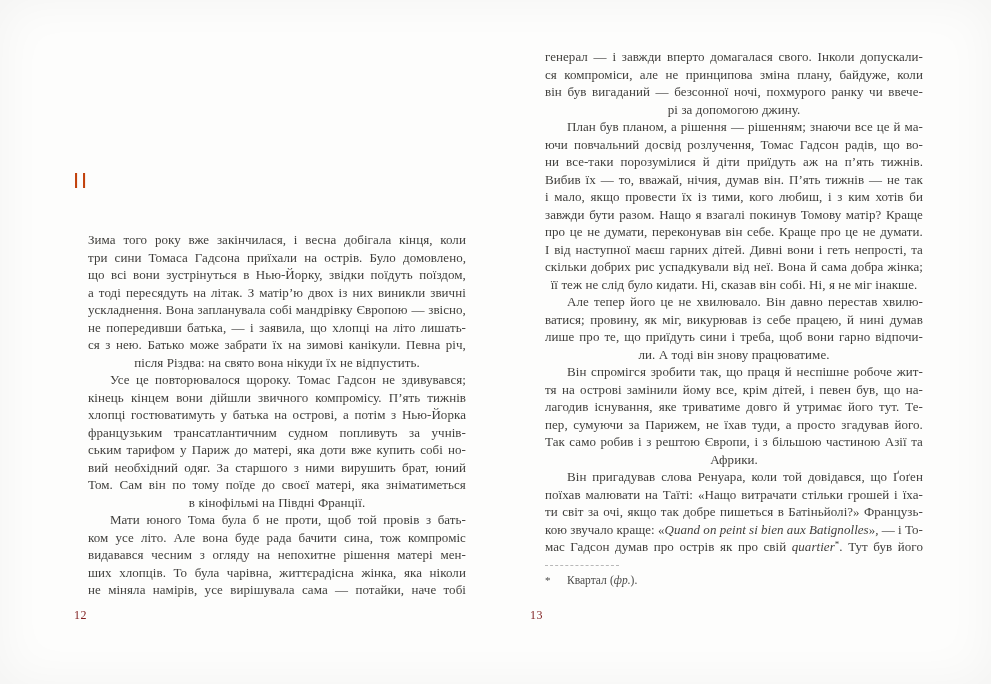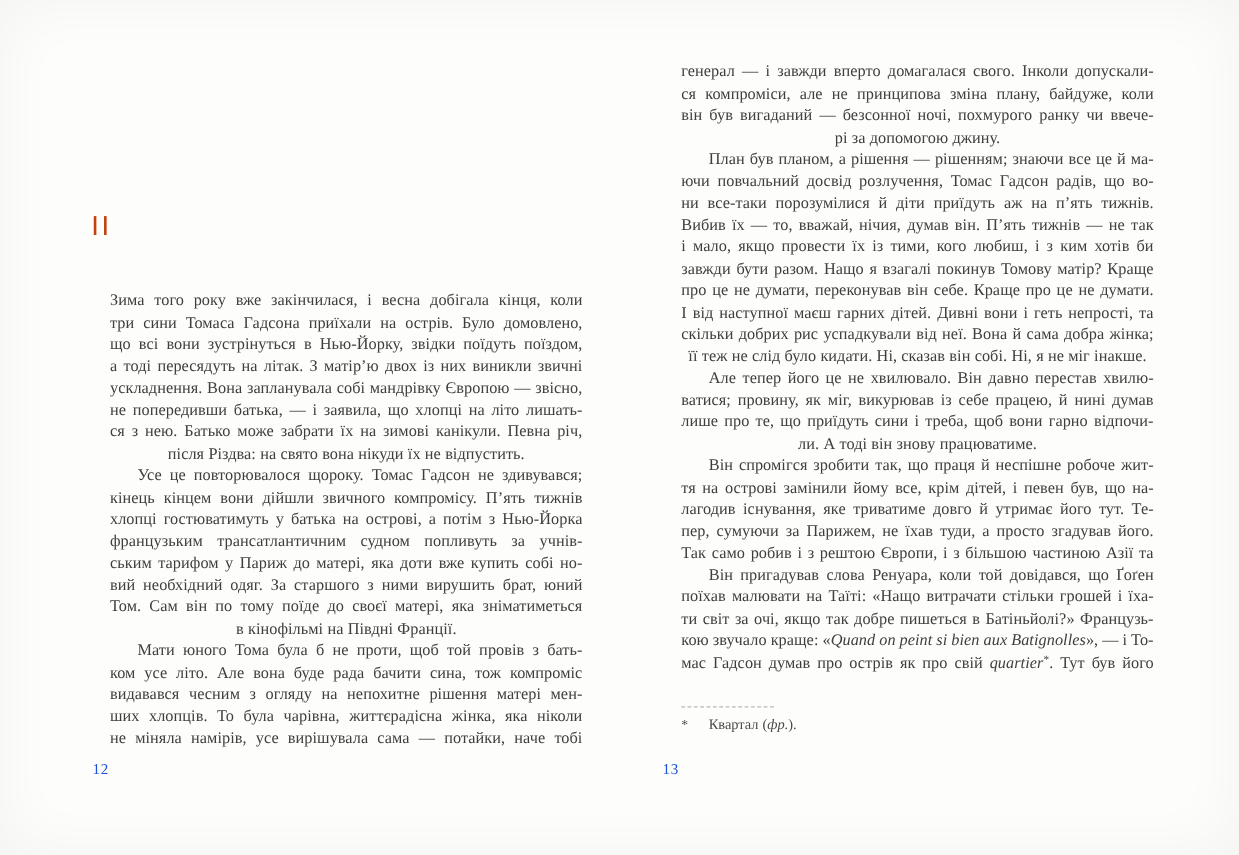--- a/index.html
+++ b/index.html
@@ -40,21 +40,21 @@
   }
   .footnote-rule{
     width:74px;border-top:1px dashed #b8b8b8;height:0;margin-bottom:7px;
   }
   .fn-line{
     display:flex;align-items:baseline;font-size:11.5px;line-height:14px;
   }
   .fn-marker{width:22px;flex-shrink:0;font-size:11px;}
   .fn-words{display:flex;column-gap:3.2px;align-items:flex-end;}
   .folio{
-    position:absolute;top:608px;font-size:12px;color:#1d4ed8;letter-spacing:0.5px;
+    position:absolute;top:608px;font-size:12px;color:#7f1d1d;letter-spacing:0.5px;
   }
   .folio-left{left:74px;}
   .folio-right{left:530px;width:378px;text-align:left;padding-right:11px;box-sizing:border-box;}
 </style>
 </head>
 <body>
 
 <div class="vignette"></div>
 
 <section>
@@ -606,20 +606,23 @@
           <span class="word"><span>і</span></span>
           <span class="word"><span>з</span></span>
           <span class="word"><span>рештою</span></span>
           <span class="word"><span>Європи,</span></span>
           <span class="word"><span>і</span></span>
           <span class="word"><span>з</span></span>
           <span class="word"><span>більшою</span></span>
           <span class="word"><span>частиною</span></span>
           <span class="word"><span>Азії</span></span>
           <span class="word"><span>та</span></span>
+        </div>
+        <div class="line ragged">
+          <span class="word"><span>Африки.</span></span>
         </div>
       </div>
       <div class="para">
         <div class="line ind">
           <span class="word"><span>Він</span></span>
           <span class="word"><span>пригадував</span></span>
           <span class="word"><span>слова</span></span>
           <span class="word"><span>Ренуара,</span></span>
           <span class="word"><span>коли</span></span>
           <span class="word"><span>той</span></span>

